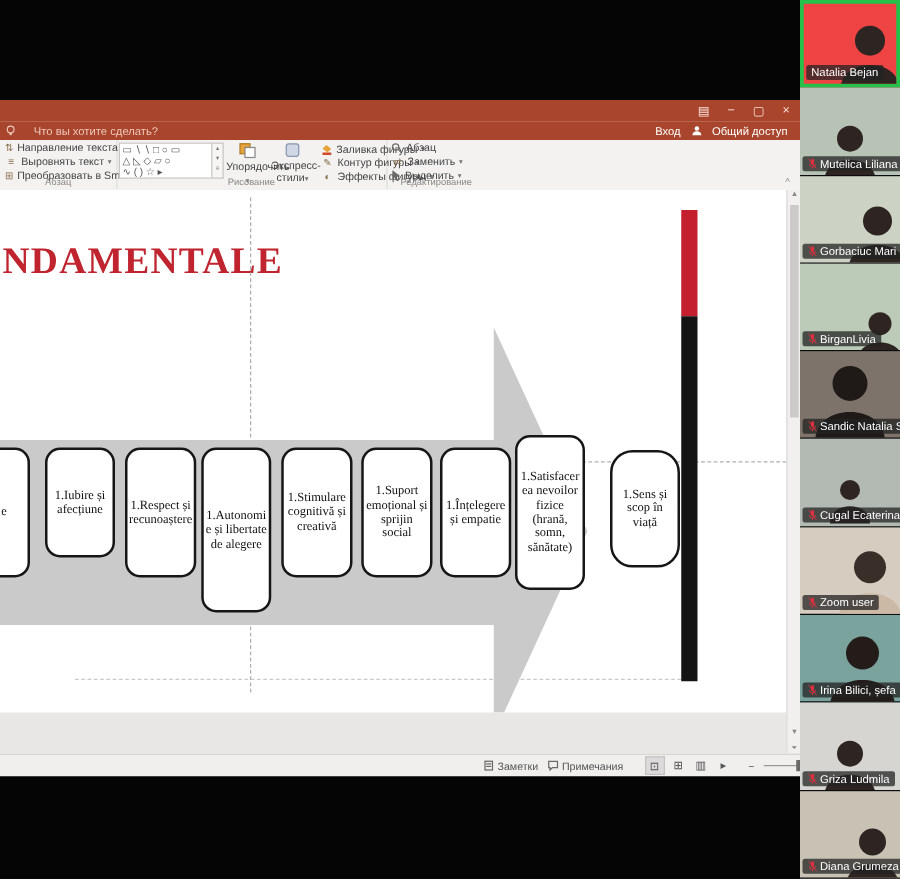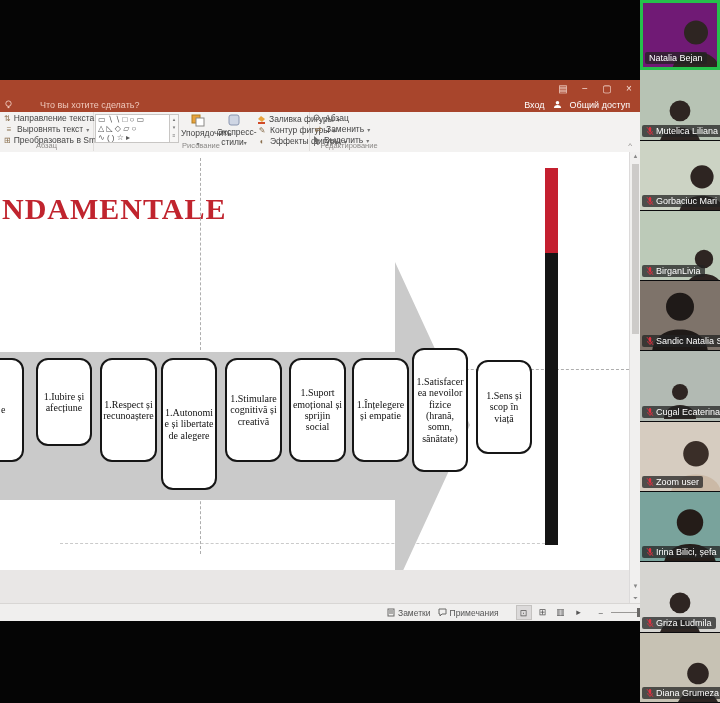--- a/index.html
+++ b/index.html
@@ -6,21 +6,21 @@
   #screen{position:relative;width:720px;height:703px;background:#050505;overflow:hidden;
     font-family:"Liberation Sans",sans-serif;-webkit-font-smoothing:antialiased;}
   
   .ppt{position:absolute;left:0;top:80px;width:640px;height:540px;background:#f3f2f1;}
   .titlebar{position:absolute;left:0;top:0;width:640px;height:17px;background:#a8452c;color:#fff;
     font-size:10px;display:flex;align-items:center;}
   .titlebar .title{margin-left:18px;white-space:nowrap;overflow:hidden;}
   .wcontrols{margin-left:auto;display:flex;align-items:center;height:100%;}
   .wbtn{width:22px;height:100%;display:flex;align-items:center;justify-content:center;color:#f6ddd5;font-size:10px;}
   .tellme{position:absolute;left:0;top:17px;width:640px;height:15px;background:#a8452c;display:flex;align-items:center;
-    color:#f0cabd;font-size:9px;gap:13px;}
+    color:#f0cabd;font-size:9px;}
   .tellme .q{margin-left:14px;}
   .tellme .right{margin-left:auto;display:flex;align-items:center;gap:8px;margin-right:10px;color:#fff;}
   .bulb{width:9px;height:9px;margin-left:4px;}
   
   .ribbon{position:absolute;left:0;top:32px;width:640px;height:40px;background:#f3f2f1;border-bottom:1px solid #d8d6d4;font-size:8.5px;color:#444;}
   .rgroup{position:absolute;top:0;height:39px;border-right:1px solid #e0dedc;}
   .glabel{position:absolute;bottom:1px;left:0;right:0;text-align:center;color:#8a8886;font-size:7.5px;}
   .rrow{display:flex;align-items:center;gap:3px;height:10px;margin:1px 0 0 4px;white-space:nowrap;}
   .rico{color:#8a6f4e;font-size:8px;width:10px;text-align:center;}
   .caret{color:#777;font-size:6px;}
@@ -212,21 +212,21 @@
         <div class="bar-black"></div>
 
         <div class="nbox" style="left:-28px;top:206px;width:52px;height:104px;">ot e</div>
         <div class="nbox" style="left:36px;top:206px;width:56px;height:88px;">1.Iubire și afecțiune</div>
         <div class="nbox" style="left:100px;top:206px;width:57px;height:104px;">1.Respect și recunoaștere</div>
         <div class="nbox" style="left:161px;top:206px;width:56px;height:132px;">1.Autonomie și libertate de alegere</div>
         <div class="nbox" style="left:225px;top:206px;width:57px;height:104px;">1.Stimulare cognitivă și creativă</div>
         <div class="nbox" style="left:289px;top:206px;width:57px;height:104px;">1.Suport emoțional și sprijin social</div>
         <div class="nbox" style="left:352px;top:206px;width:57px;height:104px;">1.Înțelegere și empatie</div>
         <div class="nbox" style="left:412px;top:196px;width:56px;height:124px;">1.Satisfacerea nevoilor fizice (hrană, somn, sănătate)</div>
-        <div class="nbox" style="left:476px;top:208px;width:56px;height:94px;">1.Sens și scop în viață</div>
+        <div class="nbox" style="left:488px;top:208px;width:56px;height:94px;border-radius:18px;">1.Sens și scop în viață</div>
       </div>
 
       <div class="vscroll">
         <div class="varr" style="top:1px;">▲</div>
         <div class="vthumb"></div>
         <div class="varr" style="bottom:14px;">▼</div>
         <div class="varr" style="bottom:1px;">⏷</div>
       </div>
     </div>
 
@@ -258,21 +258,21 @@
           </span>
         <span>+</span>
         <span>100%</span>
         <span>⊠</span>
       </div>
     </div>
   </div>
 
   <div class="sidebar">
 
-    <div class="tile t1 active" style="background: #701a75;">
+    <div class="tile t1 active" style="background: #ef4444;">
       <svg class="person" viewBox="0 0 40 40">
           <circle cx="20" cy="13" r="8" fill="#2e2522"></circle>
           <path d="M4 40c0-9 7-14 16-14s16 5 16 14z" fill="#2e2522"></path>
         </svg>
       <span class="namebadge">
           <span>Natalia Bejan</span>
         </span>
     </div>
 
     <div class="tile t2" style="background: rgb(183, 195, 180);">

